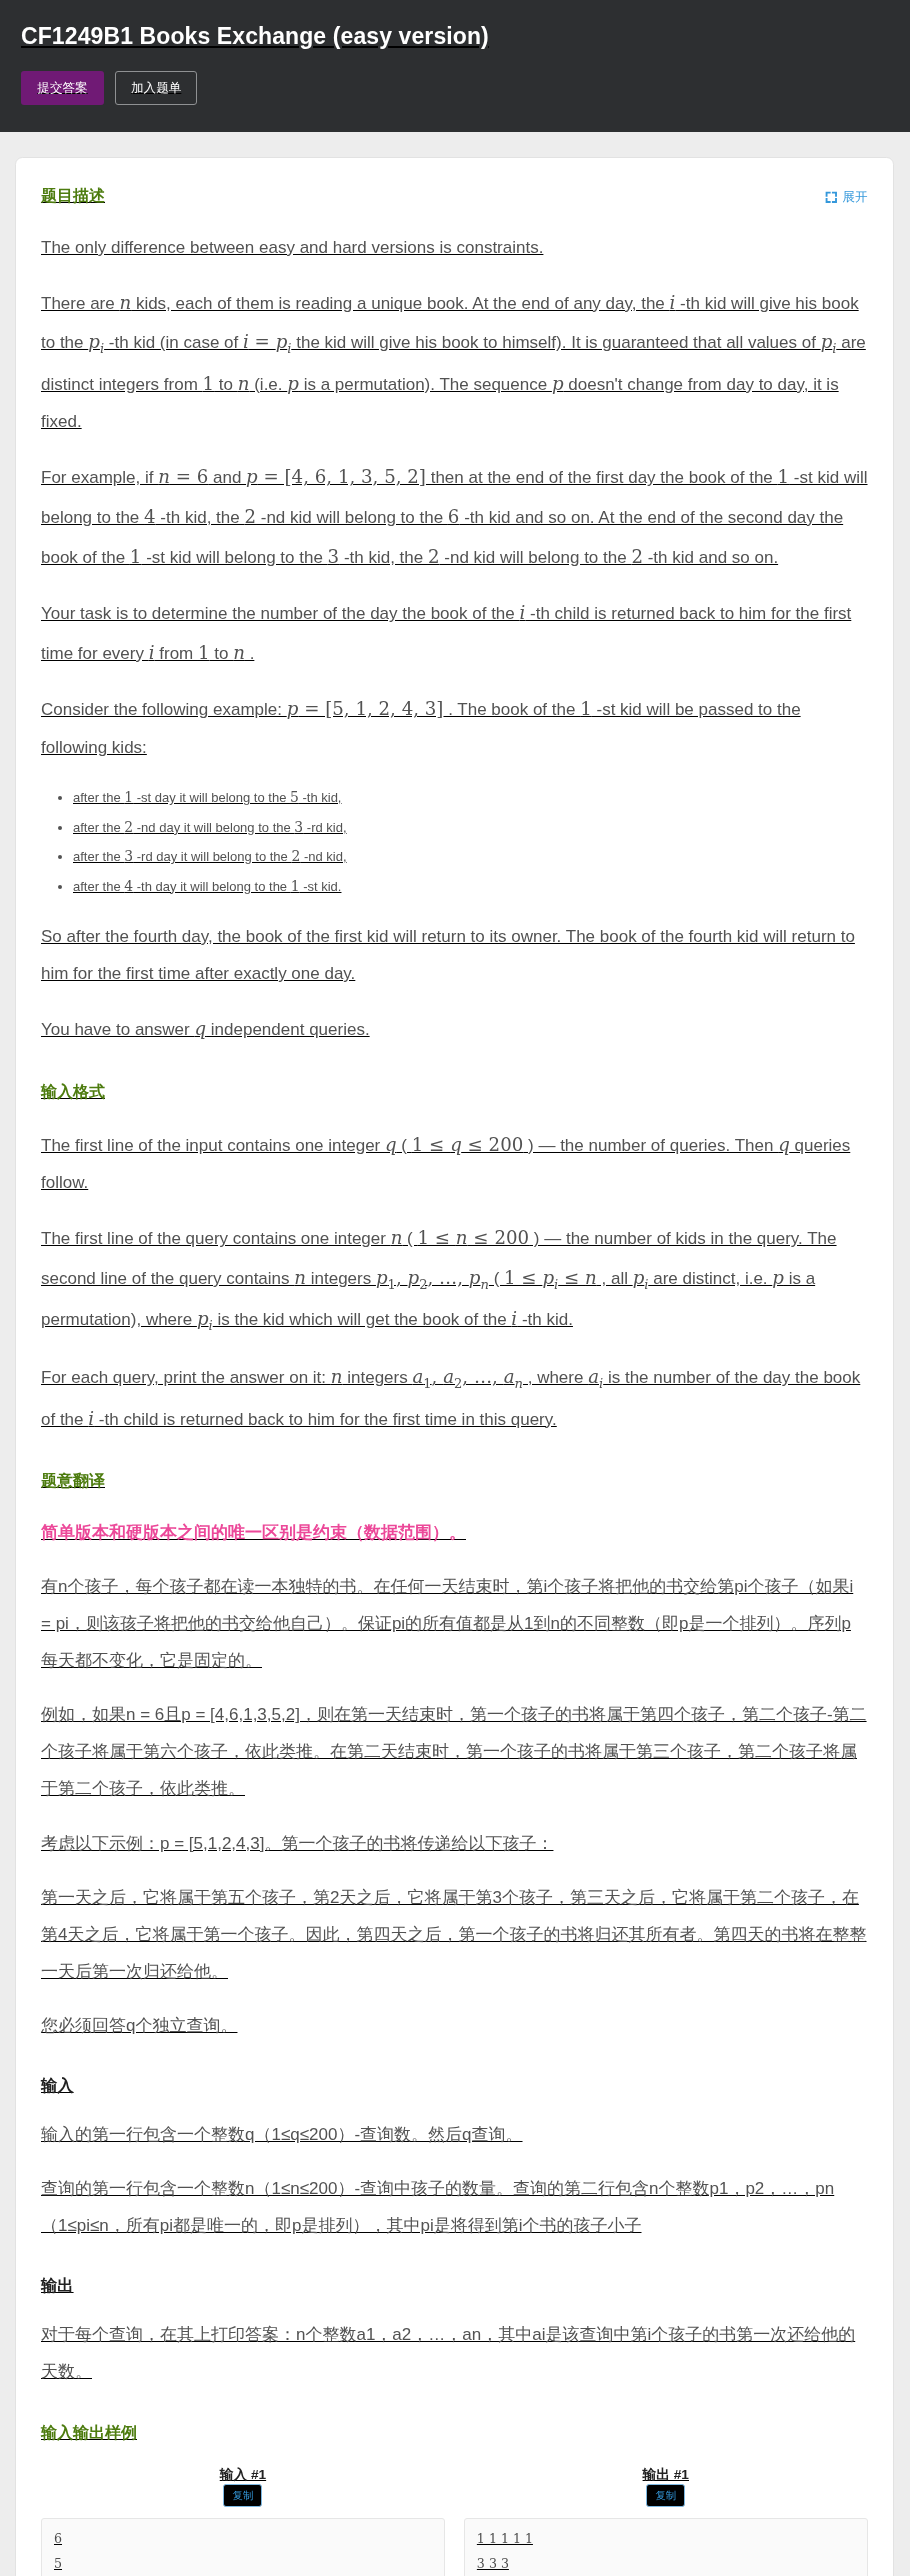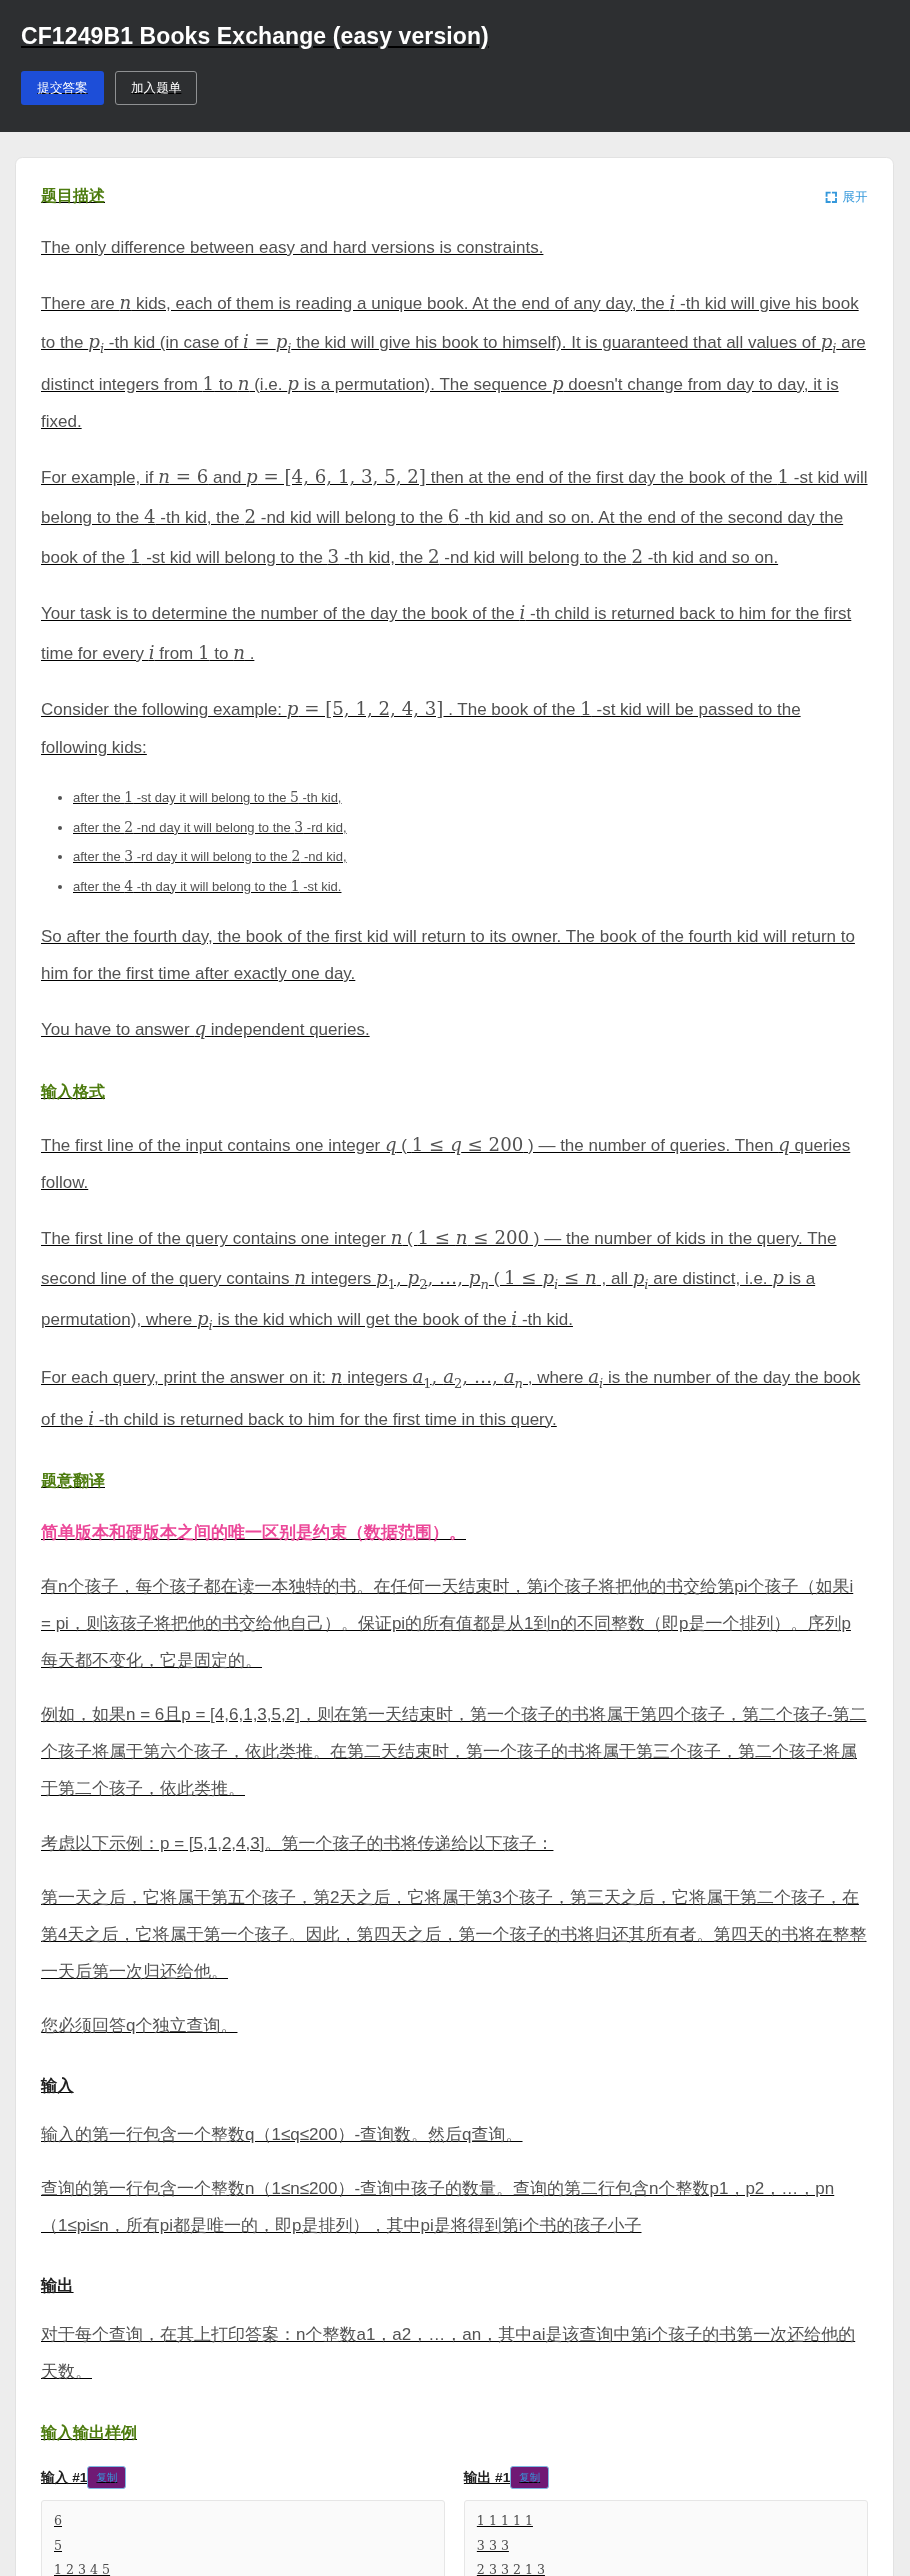--- a/index.html
+++ b/index.html
@@ -27,21 +27,21 @@
   .btn-row { margin-top:20px; display:flex; gap:11px; }
   .btn {
     font-size:12.6px;
     line-height:1;
     border-radius:3px;
     padding:11px 16.3px;
     cursor:pointer;
     font-family:inherit;
   }
   .btn-primary {
-    background:#1d4ed8;
+    background:#701a75;
     color:#fff;
     border:none;
   }
   .btn-outline {
     background:transparent;
     color:#fff;
     border:1.5px solid #8f9193;
     padding:9.6px 15px;
   }
 
@@ -103,29 +103,30 @@
     font-size:1.07em;
     font-style:normal;
   }
   m sub { font-size:0.72em; }
 
   
   .samples-row { display:flex; gap:19px; margin-top:4.4px; }
   .sample-col { flex:1; min-width:0; }
   .sample-head {
     display:flex;
-    justify-content:flex-start;
+    justify-content:space-between;
     align-items:center;
     margin-bottom:11px;
+    flex-direction:column;
   }
   .sample-label { font-size:13.7px; font-weight:800; color:#222; }
   .copy-btn {
     font-size:10.4px;
     color:#3498db;
-    background:#701a75;
+    background:#000000;
     border:0.7px solid #7db9e3;
     border-radius:3px;
     padding:3.7px 8.1px;
     cursor:pointer;
     font-family:inherit;
   }
   pre.sample {
     margin:0;
     background:#fafafa;
     border:0.7px solid #e6e6e6;

